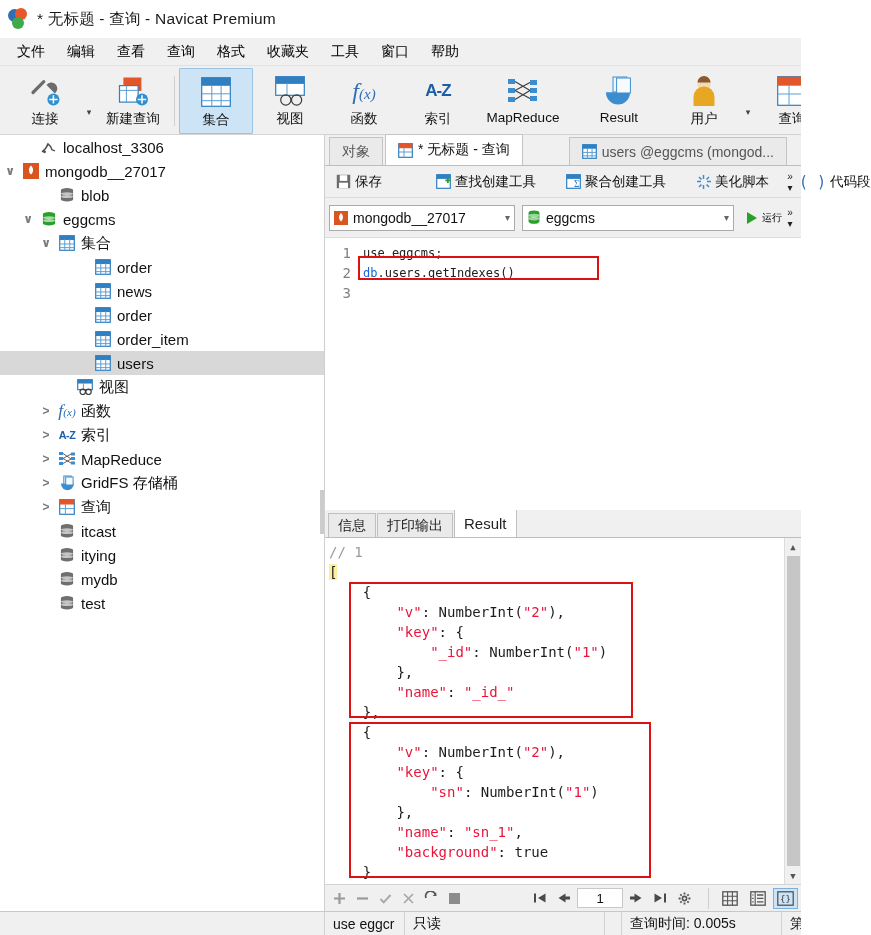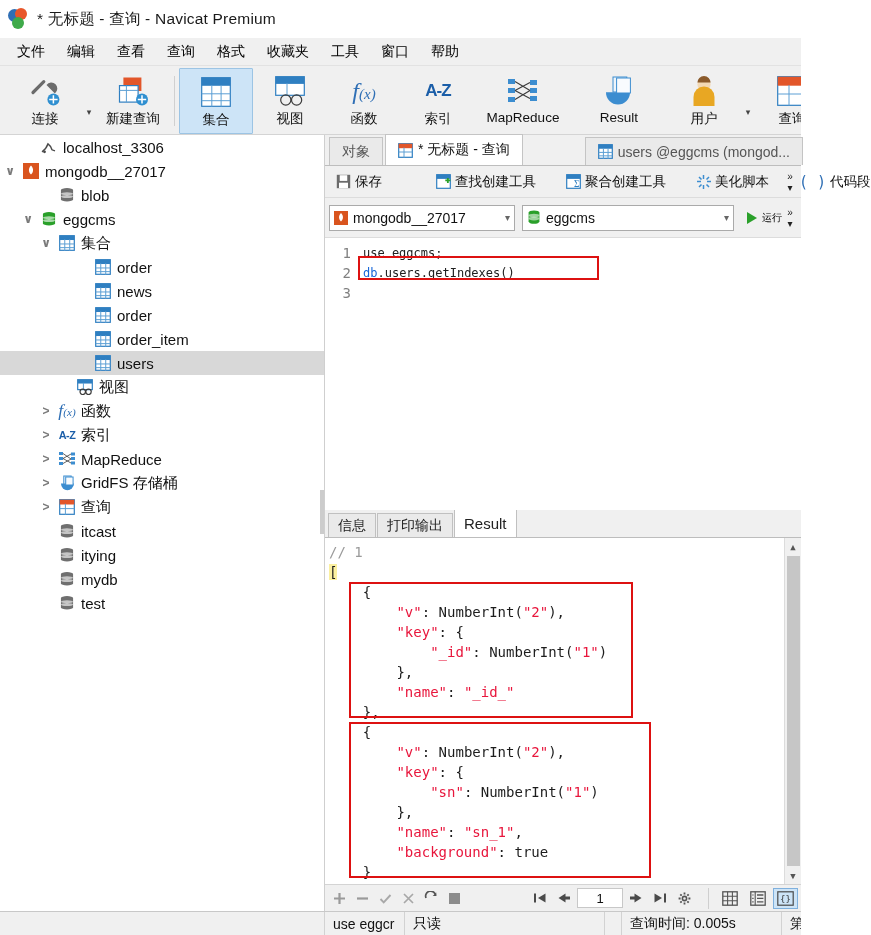--- a/index.html
+++ b/index.html
@@ -102,21 +102,21 @@
     display: flex; align-items: flex-end; border-bottom: 1px solid #bdbdbd;
     padding-left: 4px;
   }
   .tab {
     height: 28px; display: flex; align-items: center; gap: 5px;
     padding: 0 12px; font-size: 14px; color: #555;
     background: #eaeaea; border: 1px solid #c4c4c4; border-bottom: none;
     margin-right: 2px; cursor: default; white-space: nowrap;
   }
   .tab.active { background: #ffffff; color: #111; height: 31px; position: relative; z-index: 2; }
-  .tab.spacer-gap { margin-left: 60px; }
+  .tab.spacer-gap { margin-left: 44px; }
 
   
   .qtoolbar {
     height: 32px; flex: 0 0 32px; background: #f0f0f0;
     display: flex; align-items: center; gap: 16px;
     padding-left: 4px; border-bottom: 1px solid #dcdcdc; position: relative;
   }
   .qbtn {
     display: flex; align-items: center; gap: 4px; padding: 3px 7px;
     font-size: 13.5px; color: #111; cursor: default; white-space: nowrap;

